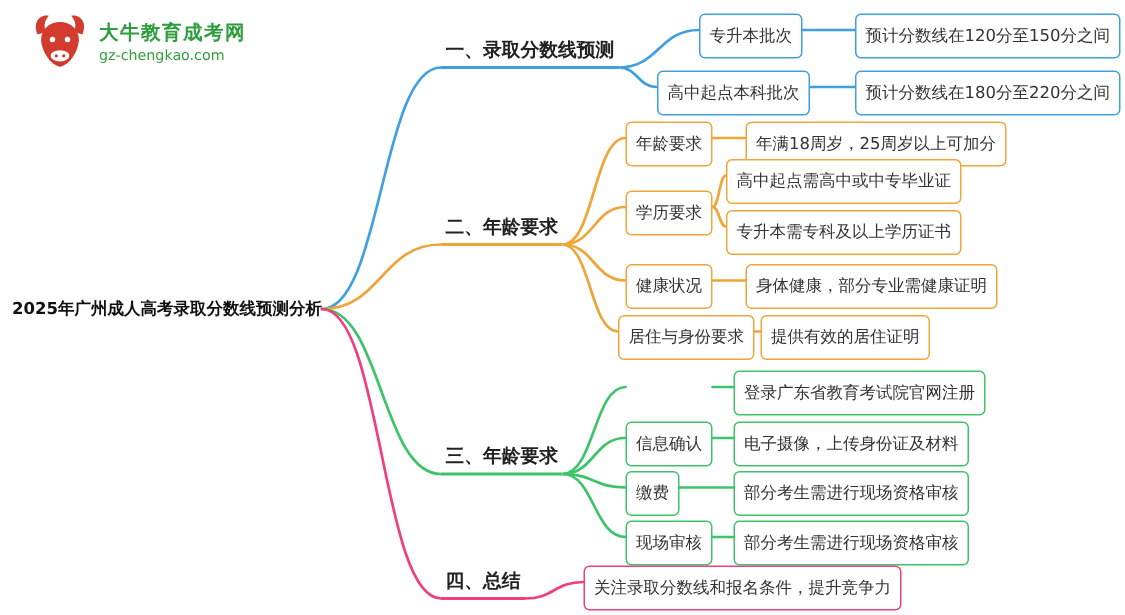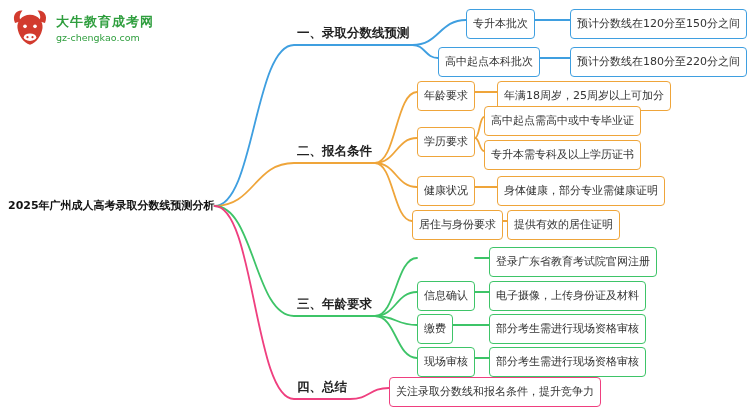--- a/index.html
+++ b/index.html
@@ -1,21 +1,21 @@
 <!DOCTYPE html>
 <html><head>
 <meta charset="utf-8">
 <title>Mindmap</title>
 <style>
   * { margin:0; padding:0; box-sizing:border-box; }
   html,body { background:#fff; font-family:"DejaVu Sans","Liberation Sans",sans-serif; }
   #stage { position:relative; width:750px; height:410px; background:#fff; overflow:hidden; }
   #edges { position:absolute; left:0; top:0; width:750px; height:410px; pointer-events:none; z-index:1; }
 
-  .logo { position:absolute; left:10px; top:8px; display:flex; align-items:center; gap:6px; z-index:2; }
+  .logo { position:absolute; left:20px; top:8px; display:flex; align-items:center; gap:6px; z-index:2; }
   .logo-name { font-size:13px; font-weight:bold; letter-spacing:1px; }
   .logo-url { font-size:9.5px; margin-top:1px; }
 
   #root { position:absolute; left:8px; top:199px; font-size:11px; font-weight:bold; color:#111;
           line-height:14px; white-space:nowrap; z-index:2; }
 
   .blabel { position:absolute; font-size:12.5px; font-weight:bold; color:#222; line-height:16px;
             padding:0 3px 3px 3px; border-bottom:2px solid #999; white-space:nowrap; z-index:2;
             background:#fff; }
   .node { position:absolute; background:#fff; border:1px solid #be185d; border-radius:4px;
@@ -72,21 +72,21 @@
   </div>
 
   <div id="root">2025年广州成人高考录取分数线预测分析</div>
 
   <div id="b0" class="blabel" style="left: 294px; top: 25px; border-bottom-color: rgb(63, 159, 224);">一、录取分数线预测</div>
   <div id="b0c0" class="node" style="left: 466px; top: 9px; border-color: rgb(63, 159, 224);">专升本批次</div>
   <div id="b0c0l0" class="node" style="left: 570px; top: 9px; border-color: rgb(63, 159, 224);">预计分数线在120分至150分之间</div>
   <div id="b0c1" class="node" style="left: 438px; top: 47px; border-color: rgb(63, 159, 224);">高中起点本科批次</div>
   <div id="b0c1l0" class="node" style="left: 570px; top: 47px; border-color: rgb(63, 159, 224);">预计分数线在180分至220分之间</div>
 
-  <div id="b1" class="blabel" style="left: 294px; top: 143px; border-bottom-color: rgb(239, 165, 58);">二、报名条件</div>
+  <div id="b1" class="blabel" style="left: 294px; top: 143px; border-bottom-color: rgb(239, 165, 58);">二、年龄要求</div>
   <div id="b1c0" class="node" style="left: 417px; top: 81px; border-color: rgb(239, 165, 58);">年龄要求</div>
   <div id="b1c0l0" class="node" style="left: 497px; top: 81px; border-color: rgb(239, 165, 58);">年满18周岁，25周岁以上可加分</div>
   <div id="b1c1" class="node" style="left: 417px; top: 127px; border-color: rgb(239, 165, 58);">学历要求</div>
   <div id="b1c1l0" class="node" style="left: 484px; top: 106px; border-color: rgb(239, 165, 58);">高中起点需高中或中专毕业证</div>
   <div id="b1c1l1" class="node" style="left: 484px; top: 140px; border-color: rgb(239, 165, 58);">专升本需专科及以上学历证书</div>
   <div id="b1c2" class="node" style="left: 417px; top: 176px; border-color: rgb(239, 165, 58);">健康状况</div>
   <div id="b1c2l0" class="node" style="left: 497px; top: 176px; border-color: rgb(239, 165, 58);">身体健康，部分专业需健康证明</div>
   <div id="b1c3" class="node" style="left: 412px; top: 210px; border-color: rgb(239, 165, 58);">居住与身份要求</div>
   <div id="b1c3l0" class="node" style="left: 507px; top: 210px; border-color: rgb(239, 165, 58);">提供有效的居住证明</div>
 

